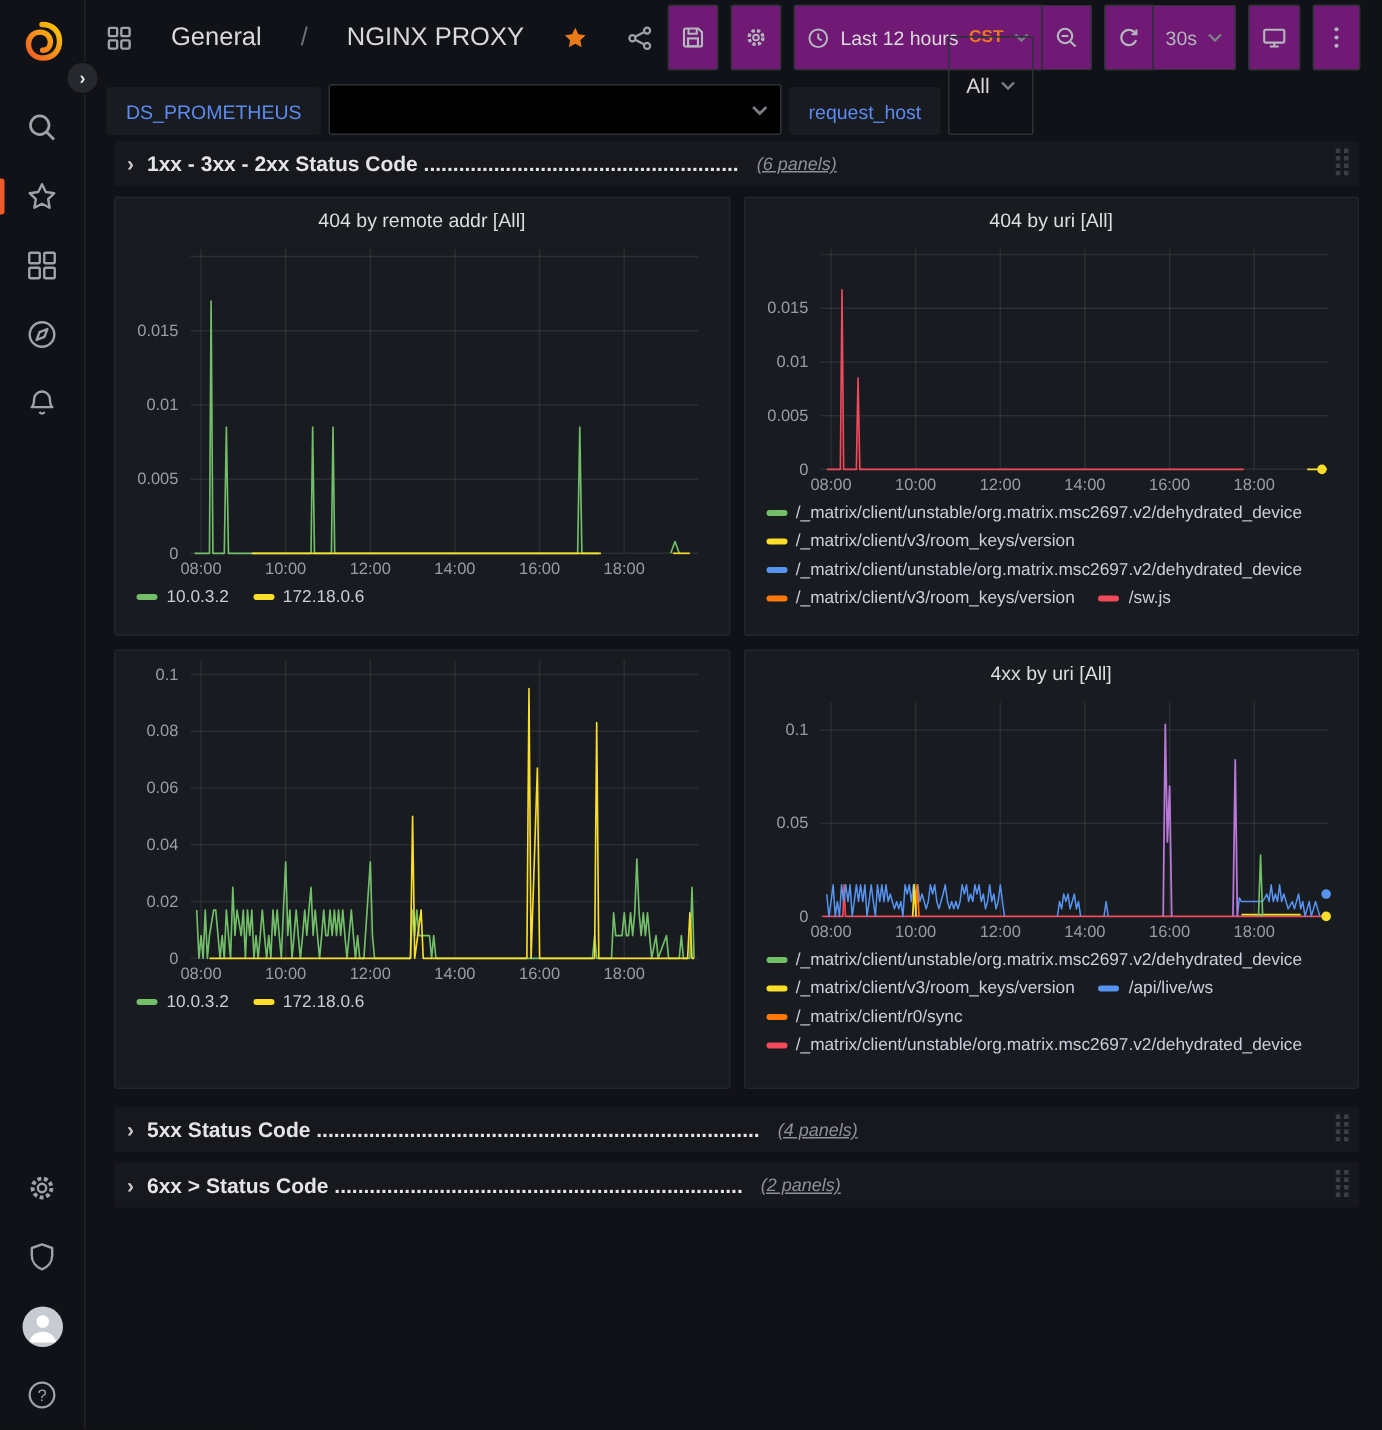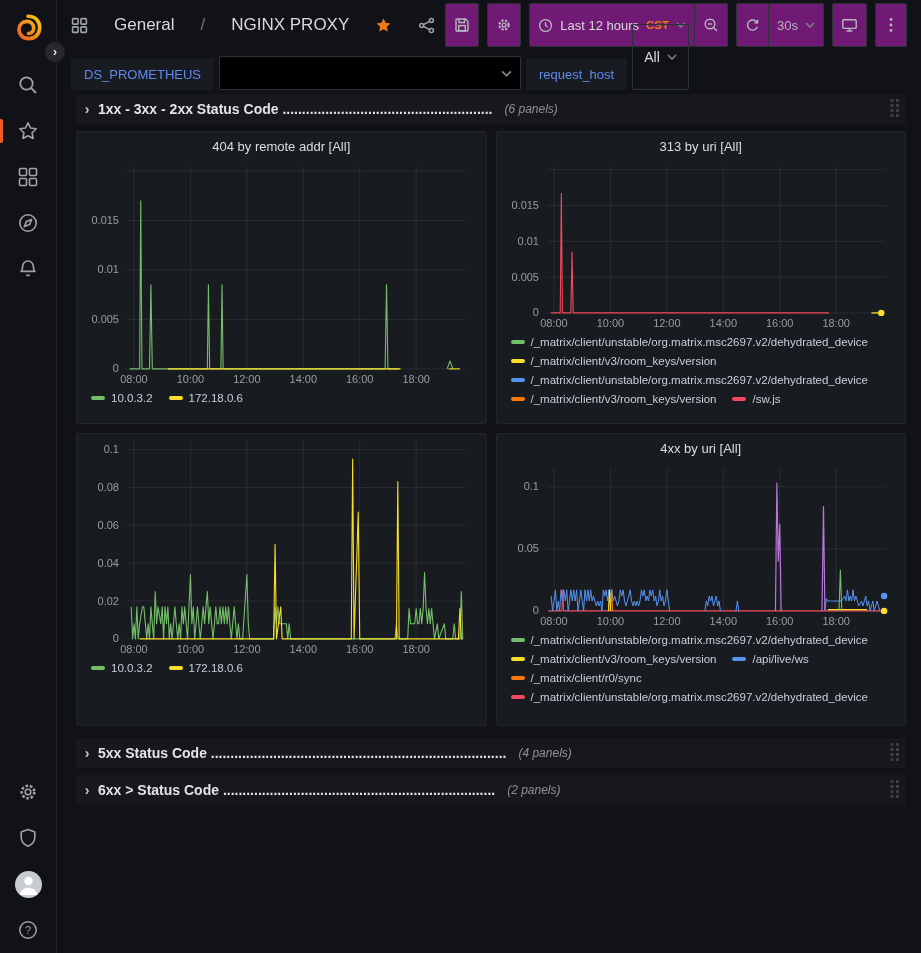--- a/index.html
+++ b/index.html
@@ -45,21 +45,21 @@
          display:flex;align-items:center;gap:7px;padding:16px 11px;font-size:14px;cursor:pointer;}
   .caret{color:#7b7f87;display:flex;}
   
   .dash{flex:1;padding:4px 15px 0 19px;overflow:hidden;}
   .rowhdr{display:flex;align-items:center;height:30px;margin-bottom:7px;padding:0 6px 0 4px;
           border-radius:2px;cursor:pointer;}
   .rowhdr.collapsed{background:#17181e;}
   .row-chev{width:14px;color:#c9cacc;font-size:14px;font-weight:bold;display:flex;justify-content:center;margin-right:4px;}
   .row-chev.open{transform:rotate(90deg);}
   .row-title{font-size:14px;font-weight:bold;color:#e3e4e6;white-space:nowrap;overflow:hidden;}
-  .row-count{margin-left:12px;font-size:12px;font-style:italic;color:#8e9096;white-space:nowrap;}
+  .row-count{margin-left:12px;font-size:12px;font-style:italic;color:#8e9096;white-space:nowrap;text-decoration:underline;}
   .row-drag{margin-left:auto;color:#3c3e44;}
   .pgrid{display:grid;grid-template-columns:1fr 1fr;gap:9px;margin:4px 0 12px 0;}
   .panel{height:293px;background:#181b1f;border:1px solid #23252b;border-radius:2px;
          display:flex;flex-direction:column;padding:0 8px 4px 8px;box-sizing:border-box;overflow:hidden;}
   .ptitle{height:28px;flex:0 0 28px;display:flex;align-items:center;justify-content:center;
           font-size:13px;font-weight:500;color:#dcdde0;cursor:pointer;white-space:nowrap;}
   .chart{flex:0 0 auto;width:100%;}
   .legend{display:flex;flex-wrap:wrap;align-content:flex-start;column-gap:16px;row-gap:7px;
           padding:4px 2px 0 6px;overflow:hidden;flex:1;}
   .litem{display:flex;align-items:center;gap:6px;font-size:11.5px;color:#ccccdc;white-space:nowrap;cursor:pointer;}
@@ -314,21 +314,21 @@
                   <span class="swatch" style="background: rgb(115, 191, 105);"></span>
                   <span>10.0.3.2</span>
                 </span>
                 <span class="litem">
                   <span class="swatch" style="background: rgb(250, 222, 42);"></span>
                   <span>172.18.0.6</span>
                 </span>
               </div>
             </div>
             <div class="panel">
-              <div class="ptitle">313 by uri [All]</div>
+              <div class="ptitle">404 by uri [All]</div>
               <svg class="chart" height="172" style="height: 172px;" viewBox="0 0 393 172">
                 <line x1="49.0625" y1="6" x2="49.0625" y2="153" stroke="rgba(204,204,220,0.10)" stroke-width="1"></line>
                 <line x1="105.5625" y1="6" x2="105.5625" y2="153" stroke="rgba(204,204,220,0.10)" stroke-width="1"></line>
                 <line x1="162.0625" y1="6" x2="162.0625" y2="153" stroke="rgba(204,204,220,0.10)" stroke-width="1"></line>
                 <line x1="218.5625" y1="6" x2="218.5625" y2="153" stroke="rgba(204,204,220,0.10)" stroke-width="1"></line>
                 <line x1="275.0625" y1="6" x2="275.0625" y2="153" stroke="rgba(204,204,220,0.10)" stroke-width="1"></line>
                 <line x1="331.5625" y1="6" x2="331.5625" y2="153" stroke="rgba(204,204,220,0.10)" stroke-width="1"></line>
                 <line x1="42" y1="153" x2="381" y2="153" stroke="rgba(204,204,220,0.10)" stroke-width="1"></line>
                 <line x1="42" y1="117.14634146341463" x2="381" y2="117.14634146341463" stroke="rgba(204,204,220,0.10)" stroke-width="1"></line>
                 <line x1="42" y1="81.29268292682927" x2="381" y2="81.29268292682927" stroke="rgba(204,204,220,0.10)" stroke-width="1"></line>

